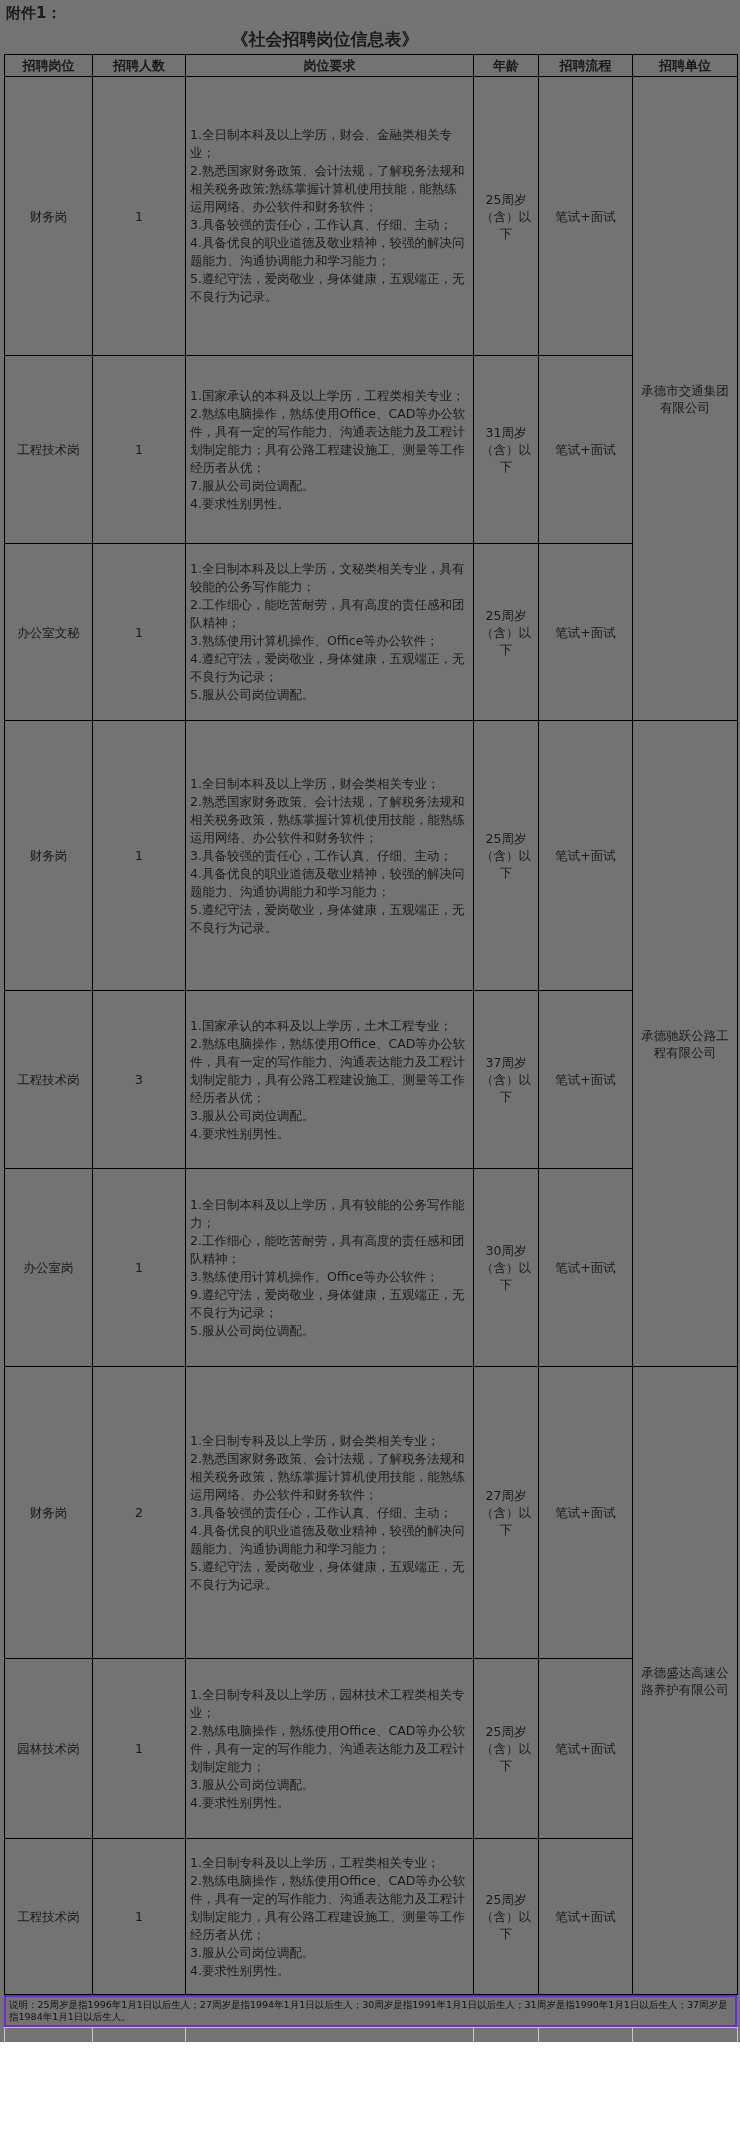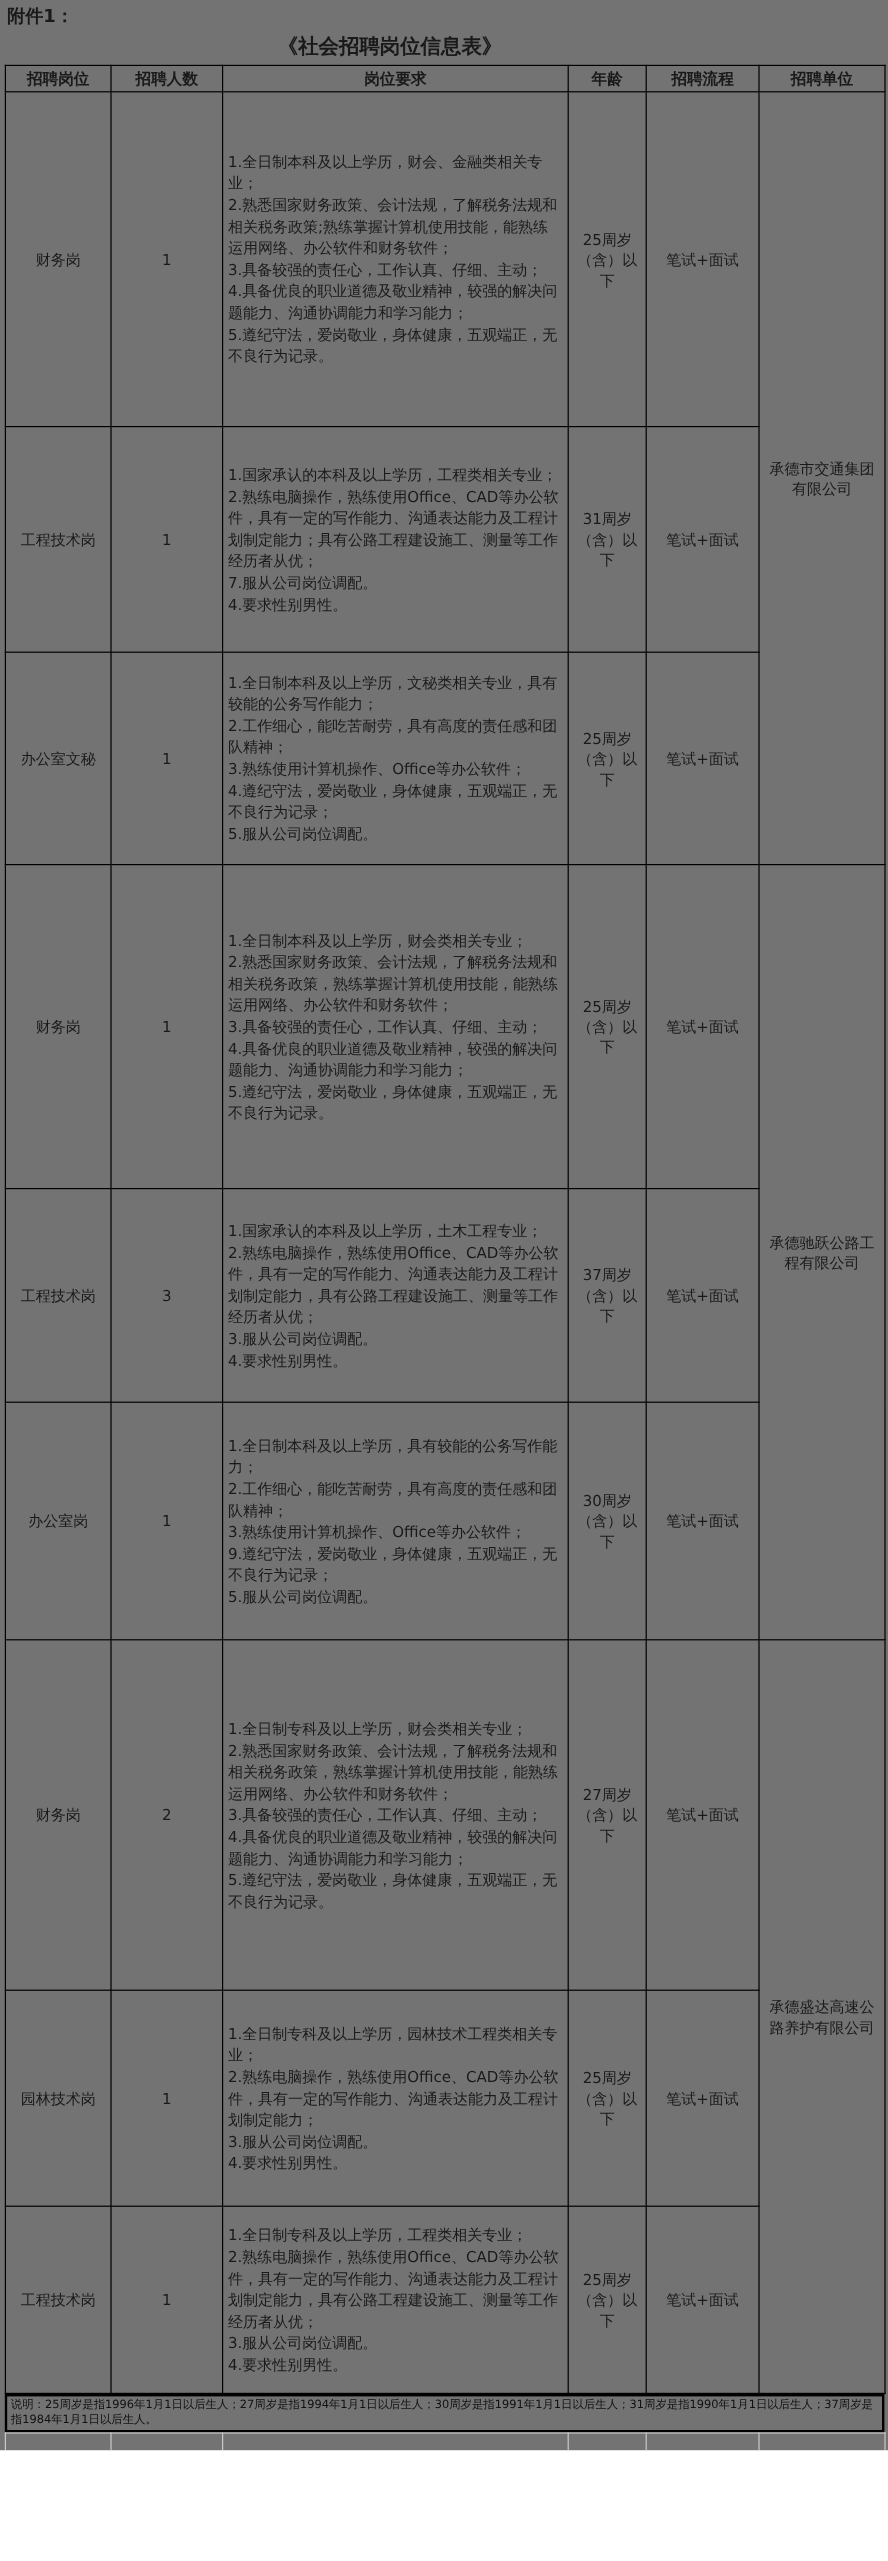--- a/index.html
+++ b/index.html
@@ -9,21 +9,21 @@
   .title-wrap{width:650px;margin-top:4px;}
   .title{text-align:center;font-weight:bold;font-size:17px;line-height:24px;}
   table.main{border-collapse:collapse;table-layout:fixed;margin-left:4px;width:733px;margin-top:3px;}
   table.main th, table.main td{border:1px solid #000000;overflow:hidden;}
   table.main th{font-size:13px;font-weight:bold;height:21px;text-align:center;vertical-align:middle;padding:0;}
   table.main td{font-size:12.5px;vertical-align:middle;}
   td.c{text-align:center;line-height:17px;padding:1px;margin-top:34px;}
   td.req{text-align:left;white-space:pre-wrap;line-height:18px;padding:2px 4px;}
   td.age{text-align:center;line-height:17px;padding:1px;}
   td.unit{text-align:center;line-height:17px;padding:1px 4px;margin-top:12px;}
-  .note{box-sizing:border-box;margin-left:4px;width:733px;border:2px solid #000000;
+  .note{box-sizing:border-box;margin-left:4px;width:733px;border:2px solid #6d28d9;
         font-size:9.5px;line-height:12px;padding:2px 3px;color:#111;}
   table.empty-grid{border-collapse:collapse;table-layout:fixed;margin-left:4px;width:733px;}
   table.empty-grid td{border:1px solid #c9c9c9;height:26px;padding:0;}
 </style>
 </head>
 <body>
 
 <div class="page">
 
   <div class="attachment">附件1：</div>

